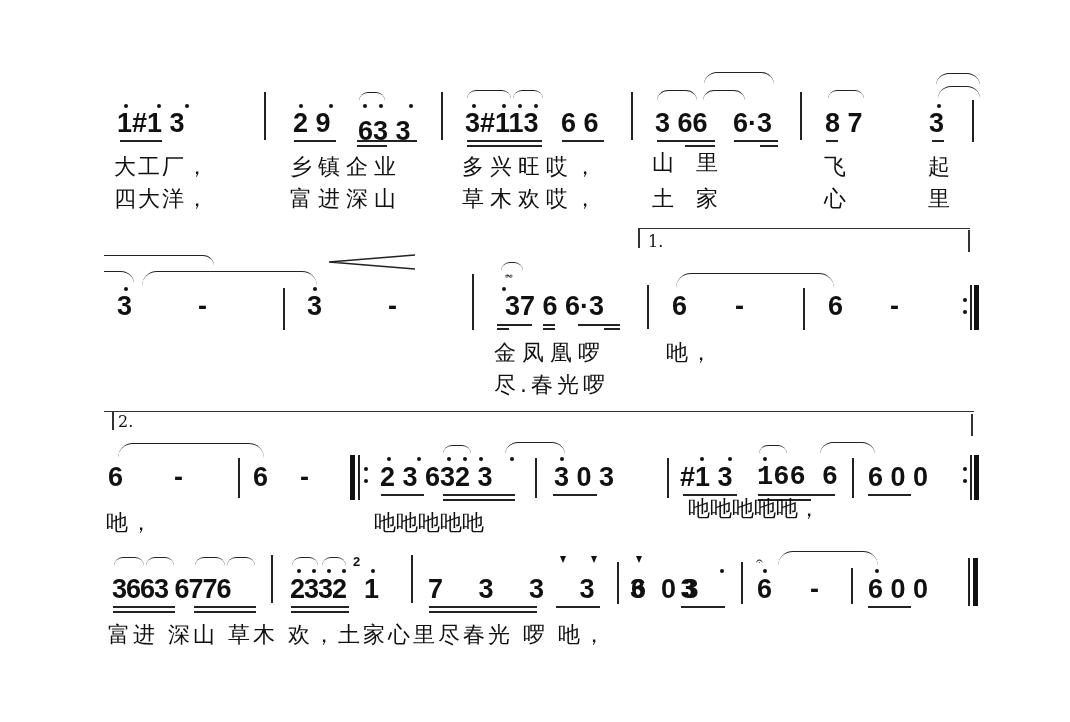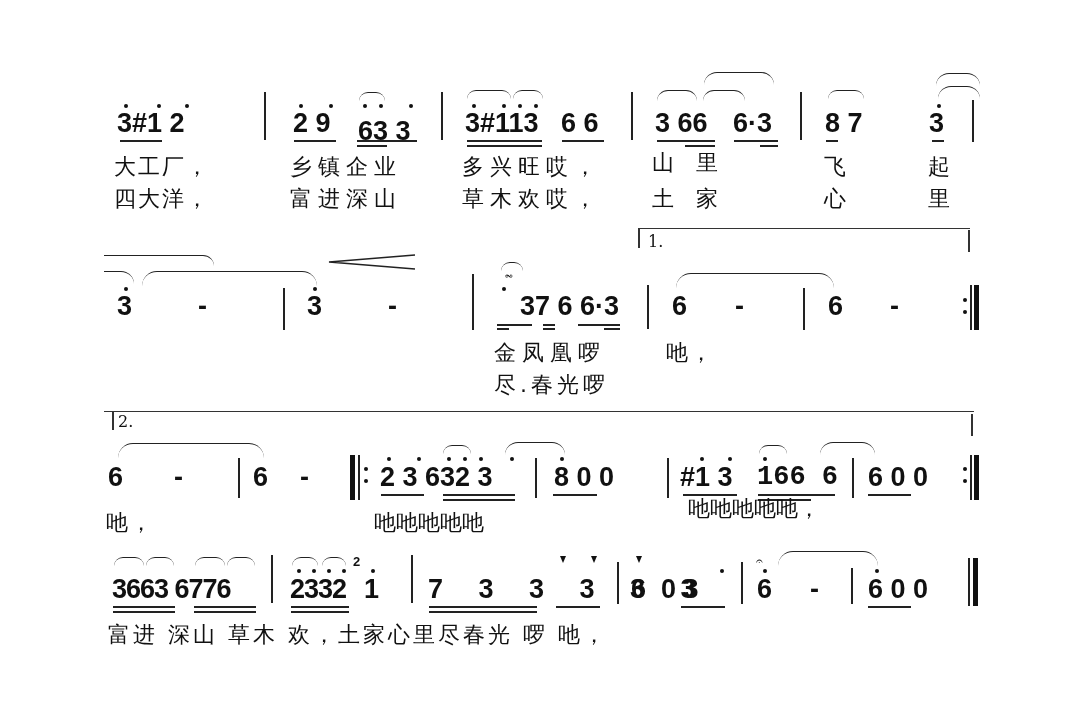--- a/index.html
+++ b/index.html
@@ -18,21 +18,21 @@
   .accent{position:absolute;width:0;height:0;border-left:3px solid transparent;border-right:3px solid transparent;border-top:7px solid #111;}
   .rdots{position:absolute;}
   .rdots::before,.rdots::after{content:"";position:absolute;left:0;width:4px;height:4px;border-radius:50%;background:#111;}
   .rdots::before{top:0;} .rdots::after{top:12px;}
 </style>
 </head>
 <body>
 
 <div>
 
-  <div class="note" style="left:117px;top:108px;">3#1 2</div>
+  <div class="note" style="left:117px;top:108px;">1#1 3</div>
   <div class="bar" style="left:264px;top:92px;height:48px;"></div>
   <div class="note" style="left:293px;top:108px;">2 9</div>
   <div class="note" style="left:358px;top:116px;">63 3</div>
   <div class="bar" style="left:441px;top:92px;height:48px;"></div>
   <div class="note" style="left:465px;top:108px;">3#113</div>
   <div class="note" style="left:561px;top:108px;">6 6</div>
   <div class="bar" style="left:631px;top:92px;height:48px;"></div>
   <div class="note" style="left:655px;top:108px;">3 66</div>
   <div class="note" style="left:733px;top:108px;">6·3</div>
   <div class="bar" style="left:800px;top:92px;height:48px;"></div>
@@ -112,21 +112,21 @@
   <div class="note" style="left:198px;top:291px;">-</div>
   <div class="bar" style="left:283px;top:288px;height:42px;"></div>
   <div class="note" style="left:307px;top:291px;">3</div>
   <div class="note" style="left:388px;top:291px;">-</div>
   <div class="bar" style="left:472px;top:274px;height:56px;"></div>
   <div class="dot" style="left:124px;top:287px;"></div>
   <div class="dot" style="left:313px;top:287px;"></div>
 
   <div class="slur2" style="left:501px;top:262px;width:22px;height:8px;"></div>
   <div class="small" style="left:505px;top:266px;font-size:14px;">𝆗</div>
-  <div class="note" style="left:520px;top:291px;">37 6 6·3</div>
+  <div class="note" style="left:505px;top:291px;">37 6 6·3</div>
   <div class="dot" style="left:502px;top:287px;"></div>
   <div class="uline" style="left:497px;top:324px;width:35px;"></div>
   <div class="uline" style="left:497px;top:328px;width:12px;"></div>
   <div class="uline" style="left:543px;top:324px;width:12px;"></div>
   <div class="uline" style="left:543px;top:328px;width:12px;"></div>
   <div class="uline" style="left:578px;top:324px;width:42px;"></div>
   <div class="uline" style="left:604px;top:328px;width:16px;"></div>
 
   <div class="bar" style="left:647px;top:285px;height:44px;"></div>
   <div class="slur2" style="left:676px;top:273px;width:158px;height:14px;"></div>
@@ -168,21 +168,21 @@
   <div class="dot" style="left:447px;top:457px;"></div>
   <div class="dot" style="left:463px;top:457px;"></div>
   <div class="dot" style="left:479px;top:457px;"></div>
   <div class="dot" style="left:510px;top:457px;"></div>
   <div class="slur2" style="left:443px;top:445px;width:28px;height:8px;"></div>
   <div class="slur2" style="left:505px;top:442px;width:60px;height:12px;"></div>
   <div class="uline" style="left:381px;top:494px;width:43px;"></div>
   <div class="uline" style="left:443px;top:494px;width:72px;"></div>
   <div class="uline" style="left:443px;top:499px;width:72px;"></div>
   <div class="bar" style="left:535px;top:458px;height:40px;"></div>
-  <div class="note" style="left:554px;top:462px;">8 0 0</div>
+  <div class="note" style="left:554px;top:462px;">3 0 3</div>
   <div class="dot" style="left:560px;top:457px;"></div>
   <div class="uline" style="left:553px;top:494px;width:44px;"></div>
   <div class="bar" style="left:667px;top:458px;height:40px;"></div>
 
   <div class="note" style="left:680px;top:462px;">#1 3</div>
   <div class="note" style="left:757px;top:462px;font-family:Liberation Mono, monospace;">166 6</div>
   <div class="dot" style="left:700px;top:457px;"></div>
   <div class="dot" style="left:728px;top:457px;"></div>
   <div class="dot" style="left:763px;top:457px;"></div>
   <div class="slur2" style="left:759px;top:445px;width:28px;height:8px;"></div>

